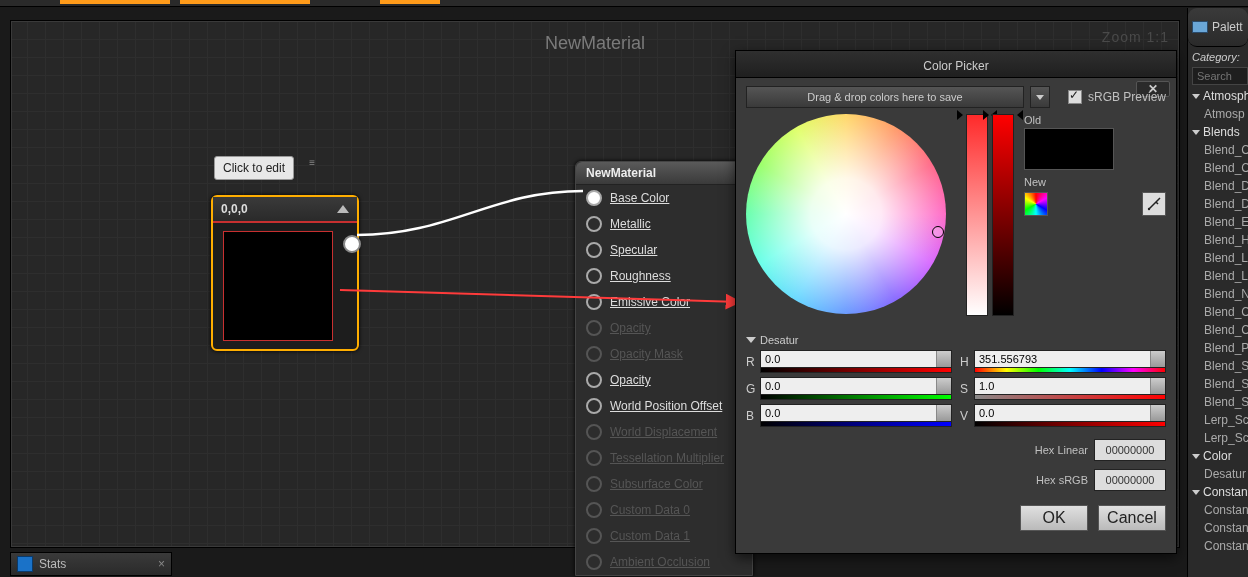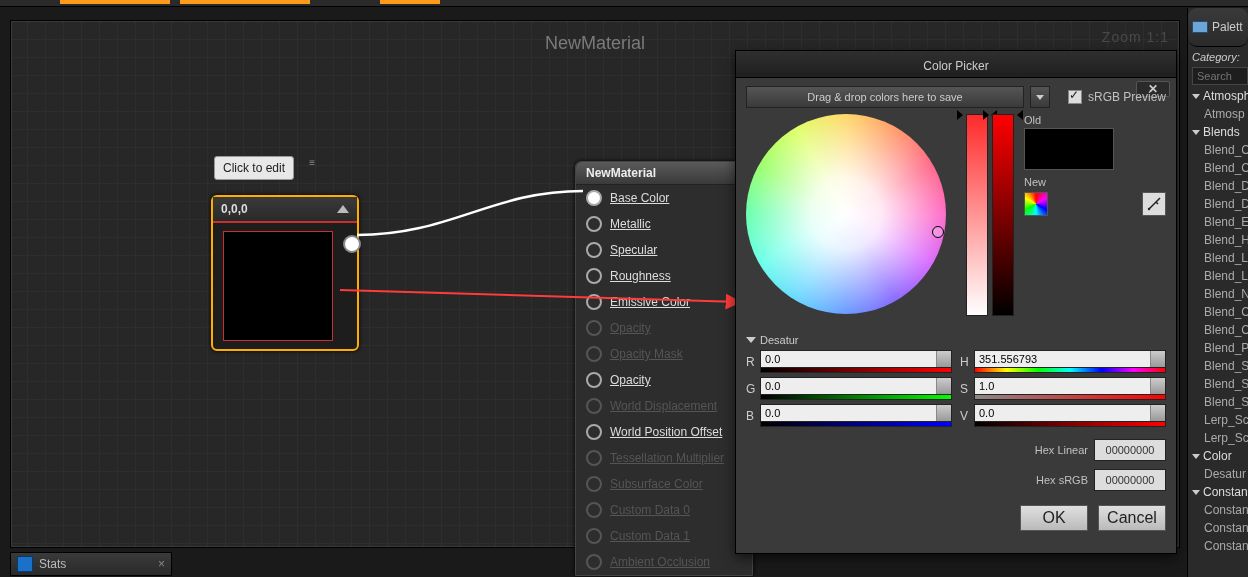--- a/index.html
+++ b/index.html
@@ -163,27 +163,27 @@
           <span>Opacity</span>
         </div>
         <div class="mat-row dis">
           <div class="pin dis"></div>
           <span>Opacity Mask</span>
         </div>
         <div class="mat-row">
           <div class="pin"></div>
           <span>Opacity</span>
         </div>
+        <div class="mat-row">
+          <div class="pin"></div>
+          <span>World Position Offset</span>
+        </div>
         <div class="mat-row dis">
           <div class="pin dis"></div>
           <span>World Displacement</span>
-        </div>
-        <div class="mat-row">
-          <div class="pin"></div>
-          <span>World Position Offset</span>
         </div>
         <div class="mat-row dis">
           <div class="pin dis"></div>
           <span>Tessellation Multiplier</span>
         </div>
         <div class="mat-row dis">
           <div class="pin dis"></div>
           <span>Subsurface Color</span>
         </div>
         <div class="mat-row dis">

